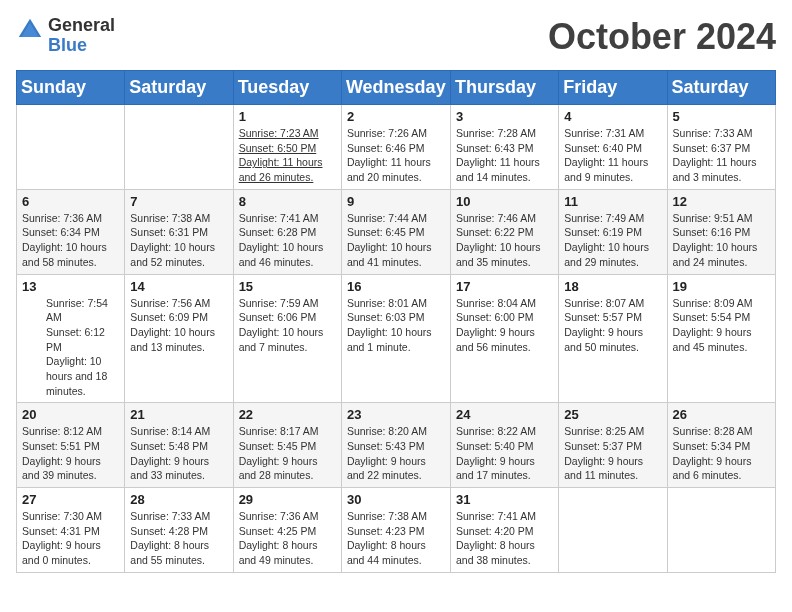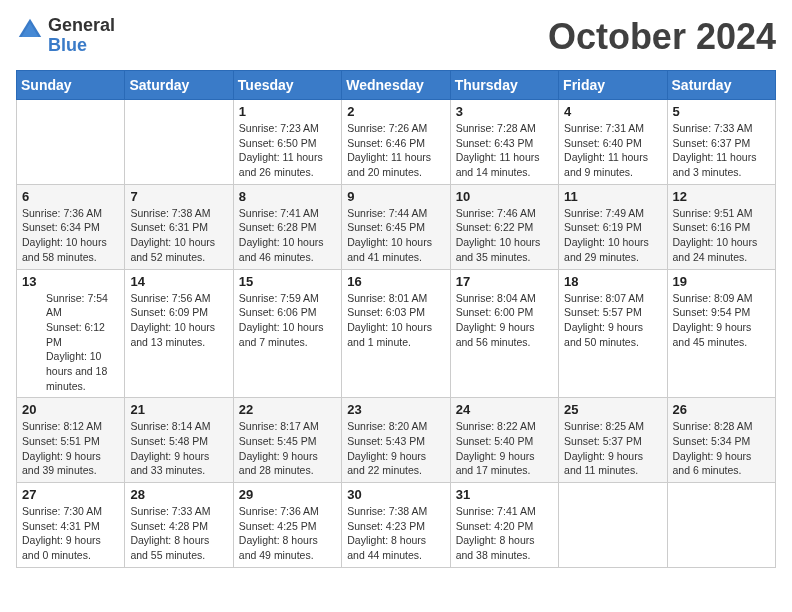--- a/index.html
+++ b/index.html
@@ -49,21 +49,21 @@
       color: #555;
     }
     .calendar {
       width: 100%;
       border-collapse: collapse;
       border: 1px solid #ccc;
     }
     .calendar th {
       background-color: #3a7bc8;
       color: #fff;
-      font-size: 14px;
+      font-size: 18px;
       padding: 6px 4px;
       text-align: left;
       border: 1px solid #2a6ab7;
       font-weight: bold;
     }
     .calendar td {
       border: 1px solid #ccc;
       vertical-align: top;
       padding: 4px 5px;
       font-size: 11px;
@@ -125,21 +125,21 @@
         <th>Friday</th>
         <th>Saturday</th>
       </tr>
   </thead>
   <tbody id="calendar-body">
   <tr>
         <td class="empty-cell"></td>
         <td class="empty-cell"></td>
         <td>
           <span class="day-number">1</span>
-          <div class="day-info" style="white-space: pre-line;">Sunrise: 7:23 AM
+          <div class="day-info" style="white-space: pre-line; text-decoration: underline;">Sunrise: 7:23 AM
 Sunset: 6:50 PM
 Daylight: 11 hours and 26 minutes.</div>
         </td>
         <td>
           <span class="day-number">2</span>
           <div class="day-info" style="white-space: pre-line;">Sunrise: 7:26 AM
 Sunset: 6:46 PM
 Daylight: 11 hours and 20 minutes.</div>
         </td>
         <td>
@@ -238,21 +238,21 @@
         </td>
         <td>
           <span class="day-number">18</span>
           <div class="day-info" style="white-space: pre-line;">Sunrise: 8:07 AM
 Sunset: 5:57 PM
 Daylight: 9 hours and 50 minutes.</div>
         </td>
         <td>
           <span class="day-number">19</span>
           <div class="day-info" style="white-space: pre-line;">Sunrise: 8:09 AM
-Sunset: 9:54 PM
+Sunset: 5:54 PM
 Daylight: 9 hours and 45 minutes.</div>
         </td>
       </tr>
       <tr>
         <td>
           <span class="day-number">20</span>
           <div class="day-info" style="white-space: pre-line;">Sunrise: 8:12 AM
 Sunset: 5:51 PM
 Daylight: 9 hours and 39 minutes.</div>
         </td>

